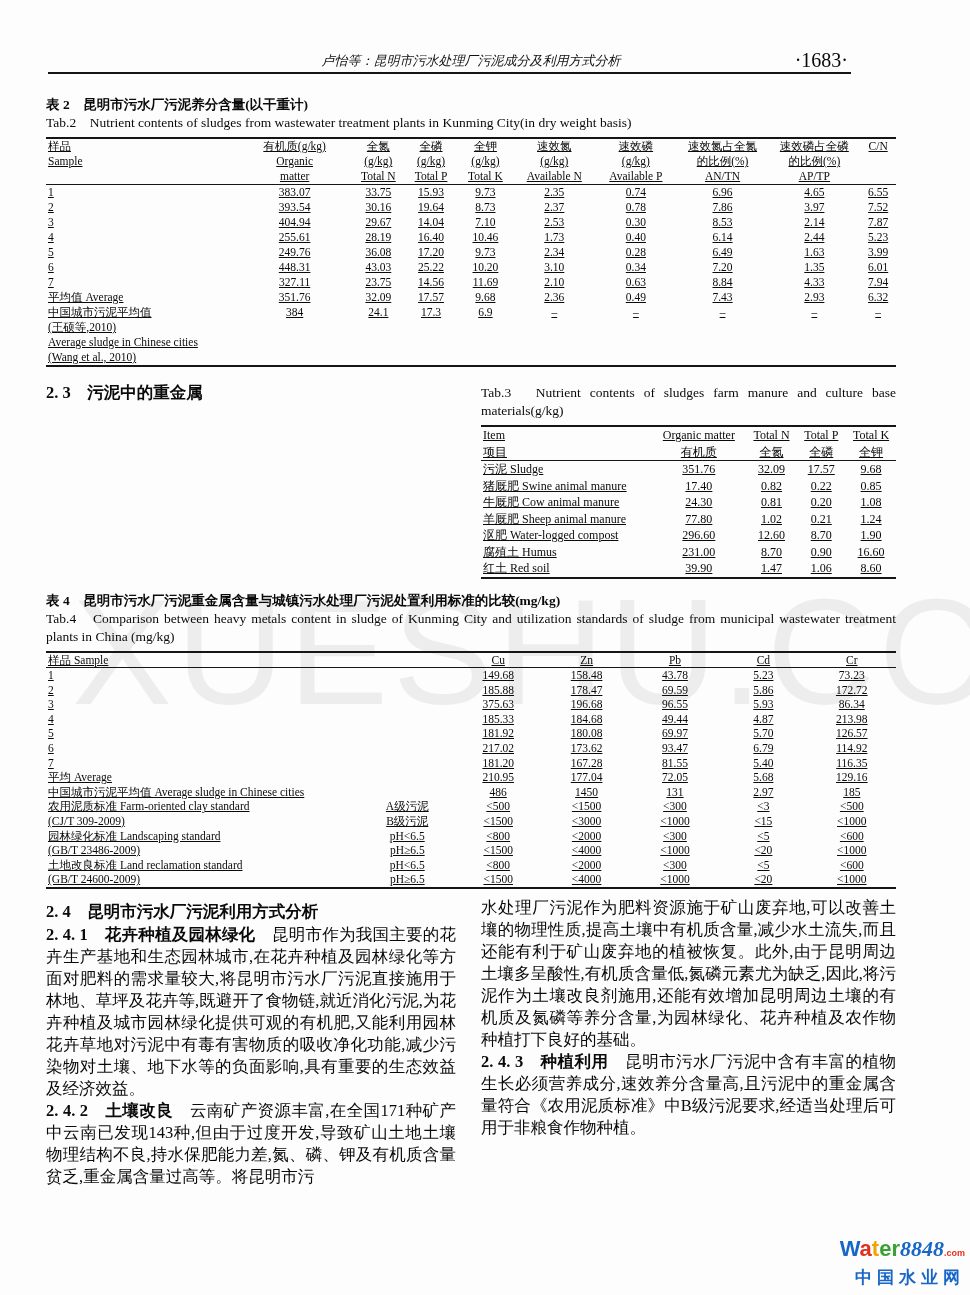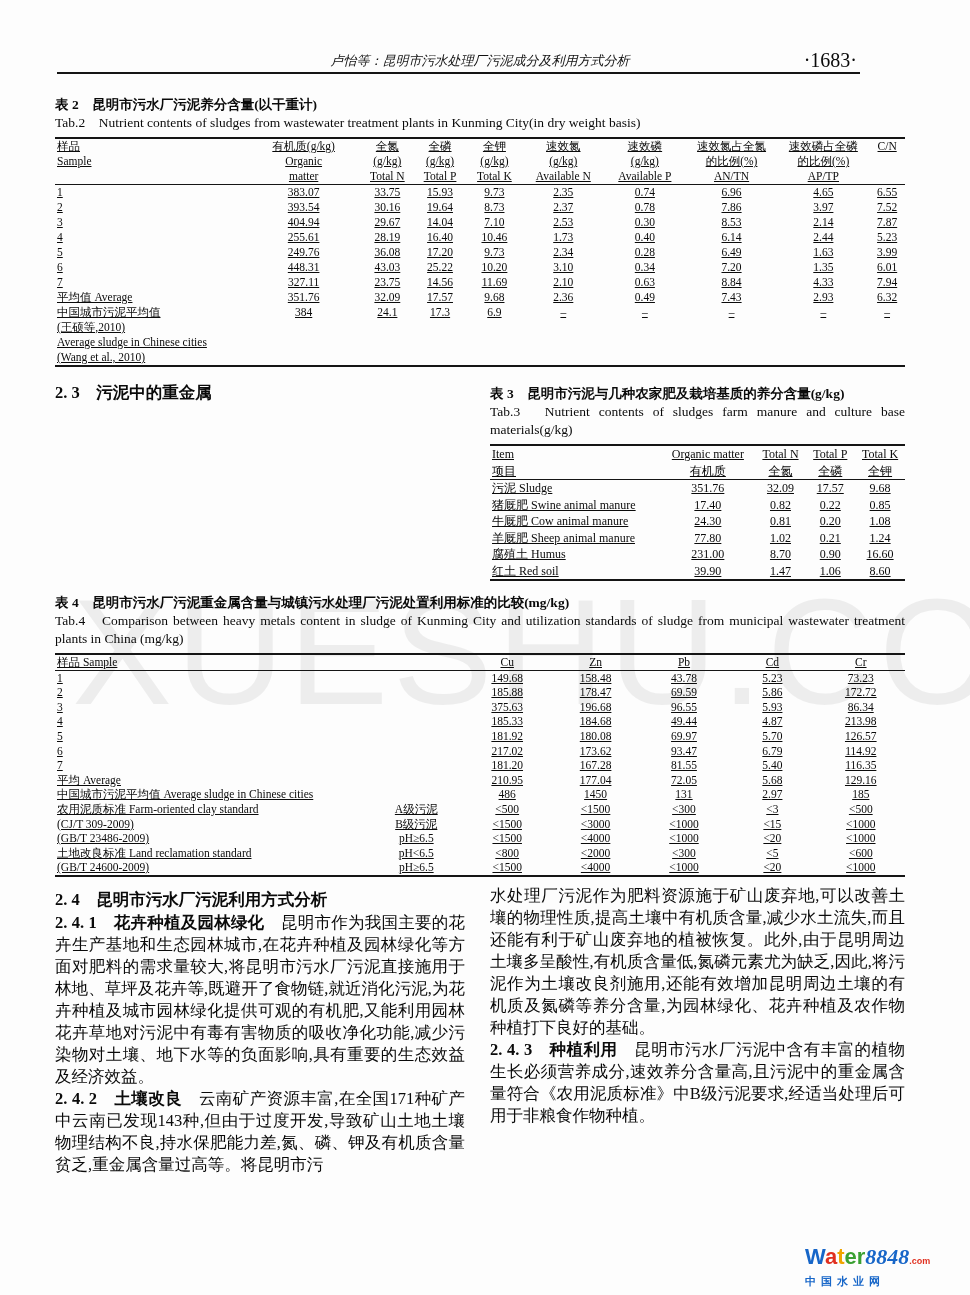--- a/index.html
+++ b/index.html
@@ -11,21 +11,21 @@
     font-family: "Liberation Serif", "DejaVu Serif", serif;
     overflow: hidden;
   }
   .watermark {
     position: absolute; left: 72px; top: 566px;
     font-family: "Liberation Sans", sans-serif;
     font-size: 150px; letter-spacing: 4px;
     color: #000; opacity: 0.06; z-index: 0;
     white-space: nowrap; user-select: none;
   }
-  .page { position: absolute; left: 55px; top: 0; width: 850px; z-index: 1; }
+  .page { position: absolute; left: 46px; top: 0; width: 850px; z-index: 1; }
 
   
   .pg-header { position: relative; height: 78px; }
   .htitle {
     position: absolute; left: 0; right: 0; top: 52px;
     text-align: center; font-size: 13px; font-style: italic; color:#111;
   }
   .hpage { position: absolute; right: 48px; top: 49px; font-size: 20px; }
   .hrule { position: absolute; left: 2px; right: 45px; top: 72px; border-top: 2.5px solid #151515; }
 
@@ -54,27 +54,27 @@
   .sec-h { font-size: 16.5px; font-weight: bold; line-height: 25px; margin-top: 2px; }
   .bt { font-size: 16.5px; line-height: 22px; text-align: justify; }
   .bt .lead { font-weight: bold; }
   .indent { text-indent: 2em; }
 
   .t4block { margin-top: 12px; }
 
   
   .logo {
     position: absolute; right: 5px; bottom: 6px; z-index: 2;
-    width: 160px; text-align: left;
+    width: 160px; text-align: right;
     font-family: "Liberation Sans", sans-serif;
   }
   .brand { font-size: 22px; font-weight: bold; line-height: 23px; white-space: nowrap; }
   .brand .num { font-family: "Liberation Serif", serif; font-style: italic; }
   .brand .tld { font-size: 9px; font-weight: bold; }
-  .logo-cn { font-size: 11px; font-weight: bold; letter-spacing: 5px; margin-top: 1px; white-space: nowrap; }
+  .logo-cn { font-size: 17px; font-weight: bold; letter-spacing: 5px; margin-top: 1px; white-space: nowrap; }
 </style>
 </head>
 <body>
 
 <div class="watermark">XUESHU.COM</div>
 
 <div class="page">
 
   <div class="pg-header">
     <div class="htitle">卢怡等：昆明市污水处理厂污泥成分及利用方式分析</div>
@@ -251,21 +251,20 @@
         </tr>
       </tbody>
   </table>
 
   <div class="cols">
     <div class="colL">
       <div class="sec-h">2. 3　污泥中的重金属</div>
     </div>
     <div class="colR">
       <div class="tbl-title" style="margin-top:6px">
-        <div class="tt-cn">表 3　昆明市污泥与几种农家肥及栽培基质的养分含量(g/kg)</div>
         <div class="tt-en">Tab.3　Nutrient contents of sludges farm manure and culture base materials(g/kg)</div>
       </div>
       <table class="acad t3">
         <colgroup>
           <col style="width:41%">
             <col style="width:23%">
             <col style="width:12%">
             <col style="width:12%">
             <col style="width:12%">
         </colgroup>
@@ -306,20 +305,27 @@
               <td>0.81</td>
               <td>0.20</td>
               <td>1.08</td>
             </tr>
             <tr>
               <td>羊厩肥 Sheep animal manure</td>
               <td>77.80</td>
               <td>1.02</td>
               <td>0.21</td>
               <td>1.24</td>
+            </tr>
+            <tr>
+              <td>沤肥 Water-logged compost</td>
+              <td>296.60</td>
+              <td>12.60</td>
+              <td>8.70</td>
+              <td>1.90</td>
             </tr>
             <tr>
               <td>腐殖土 Humus</td>
               <td>231.00</td>
               <td>8.70</td>
               <td>0.90</td>
               <td>16.60</td>
             </tr>
             <tr>
               <td>红土 Red soil</td>
@@ -453,20 +459,29 @@
           <tr>
             <td>(CJ/T 309-2009)</td>
             <td>B级污泥</td>
             <td>&lt;1500</td>
             <td>&lt;3000</td>
             <td>&lt;1000</td>
             <td>&lt;15</td>
             <td>&lt;1000</td>
           </tr>
           <tr>
+            <td>园林绿化标准 Landscaping standard</td>
+            <td>pH&lt;6.5</td>
+            <td>&lt;800</td>
+            <td>&lt;2000</td>
+            <td>&lt;300</td>
+            <td>&lt;5</td>
+            <td>&lt;600</td>
+          </tr>
+          <tr>
             <td>(GB/T 23486-2009)</td>
             <td>pH≥6.5</td>
             <td>&lt;1500</td>
             <td>&lt;4000</td>
             <td>&lt;1000</td>
             <td>&lt;20</td>
             <td>&lt;1000</td>
           </tr>
           <tr>
             <td>土地改良标准 Land reclamation standard</td>

